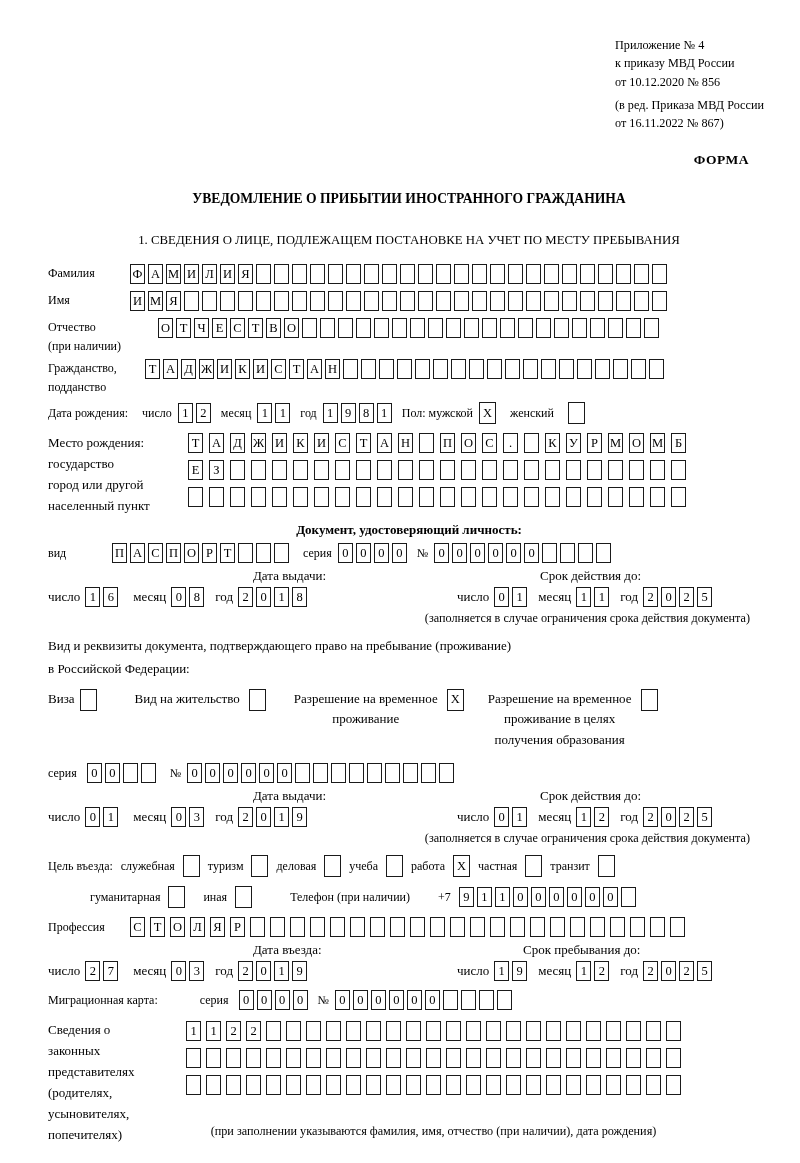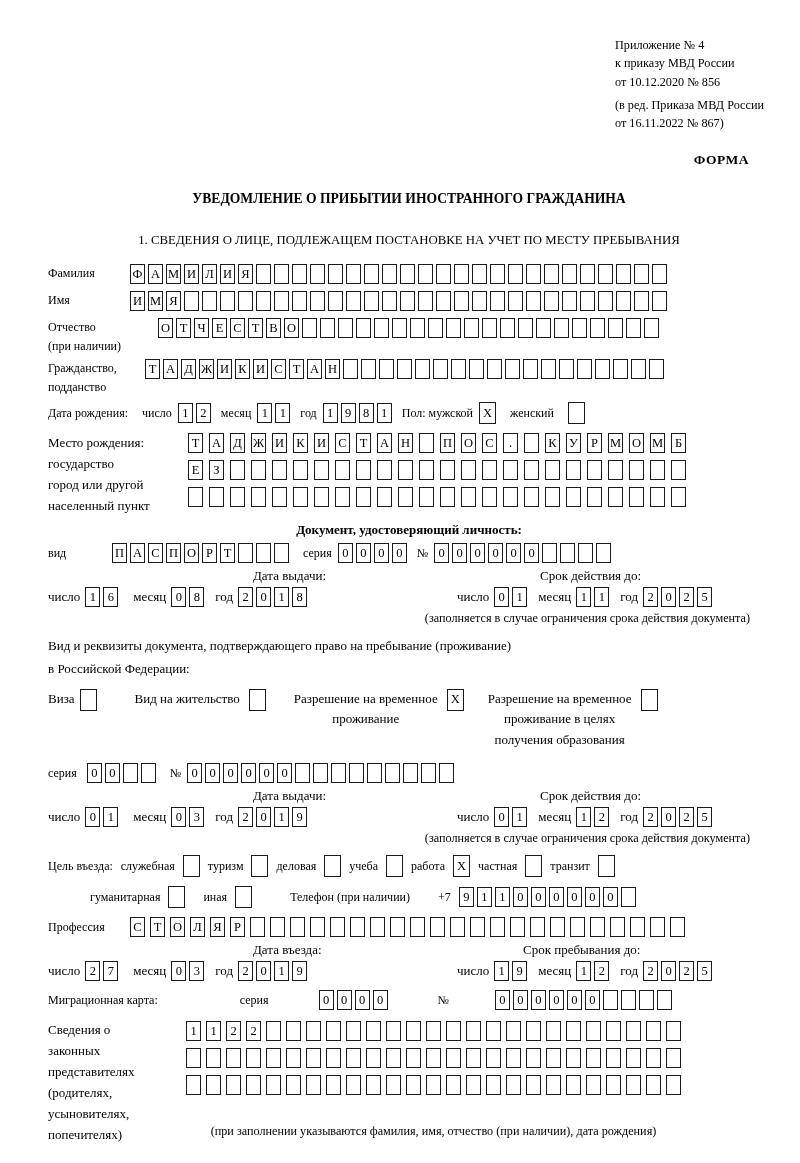--- a/index.html
+++ b/index.html
@@ -687,21 +687,21 @@
       <span class="ml6">год</span>
       <span class="boxes">
           <span class="bx">2</span>
           <span class="bx">0</span>
           <span class="bx">2</span>
           <span class="bx">5</span>
         </span>
     </span>
   </div>
 
-  <div class="frow" style="margin-top:9px;gap:40px;">
+  <div class="frow" style="margin-top:9px;">
     <span class="lbl">Миграционная карта:</span>
     <span class="lbl" style="margin-left:42px;">серия</span>
     <span class="boxes ml10">
         <span class="bx">0</span>
         <span class="bx">0</span>
         <span class="bx">0</span>
         <span class="bx">0</span>
       </span>
     <span class="lbl ml10">№</span>
     <span class="boxes ml6">

